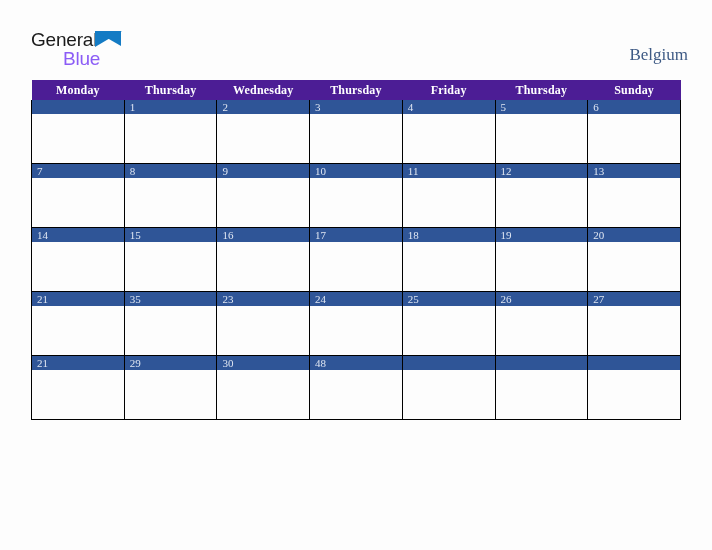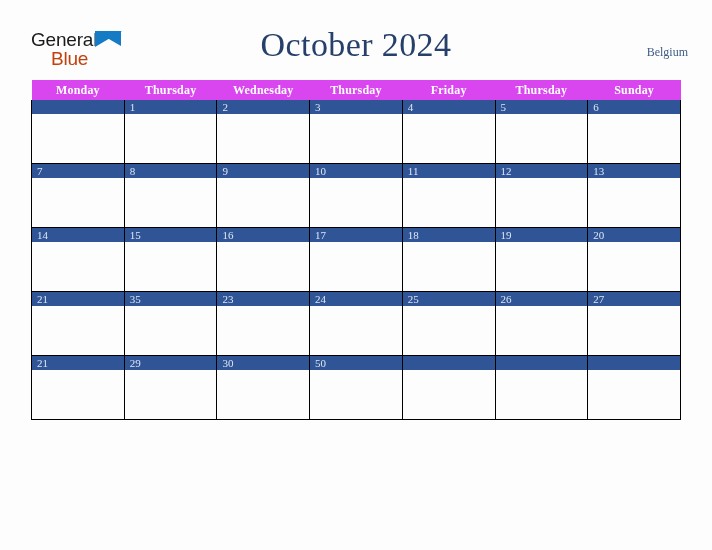--- a/index.html
+++ b/index.html
@@ -51,25 +51,25 @@
   .logo-tri {
     position: absolute;
     left: 64px;
     top: 1px;
     width: 27px;
     height: 16px;
     display: block;
   }
   .logo-row2 {
     position: absolute;
-    left: 20px;
+    left: 32px;
     top: 19px;
     font-family: "Liberation Sans", sans-serif;
     font-size: 19px;
-    color: #c2410c;
+    color: #8b5cf6;
     letter-spacing: -0.2px;
     white-space: nowrap;
   }
 
   .title {
     position: absolute;
     left: 0;
     top: 26px;
     width: 712px;
     text-align: center;
@@ -78,37 +78,37 @@
     color: #26406b;
     letter-spacing: 0.4px;
     font-weight: normal;
   }
 
   .country {
     position: absolute;
     right: 24px;
     top: 45px;
     font-family: "Liberation Serif", serif;
-    font-size: 12px;
+    font-size: 17px;
     color: #3e5a85;
     white-space: nowrap;
   }
 
   
   .calendar {
     position: absolute;
     left: 31px;
     top: 80px;
     width: 650px;
     border-collapse: collapse;
     table-layout: fixed;
   }
 
   .calendar th {
-    background: #d946ef;
+    background: #4c1d95;
     color: #ffffff;
     font-family: "Liberation Serif", serif;
     font-size: 12px;
     font-weight: bold;
     height: 20px;
     padding: 0;
     text-align: center;
     border: none;
     letter-spacing: 0.2px;
   }
@@ -149,21 +149,20 @@
 
     <div class="logo">
       <span class="logo-row1">General</span>
       <svg class="logo-tri" viewBox="0 0 27 16" aria-hidden="true">
         <polygon points="0,0 27,0 0,16" fill="#147bc4" transform="translate(0,0) scale(1,1)"></polygon>
         <polygon points="0,0 26,0 26,15" fill="#147bc4"></polygon>
       </svg>
       <span class="logo-row2">Blue</span>
     </div>
 
-    <div class="title">October 2024</div>
 
     <div class="country">Belgium</div>
 
   </div>
 
   <table class="calendar">
     <thead>
       <tr>
         <th>Monday</th>
         <th>Thursday</th>
@@ -302,21 +301,21 @@
           </td>
         <td>
             <div class="daynum-bar">29</div>
             <div class="daybody"></div>
           </td>
         <td>
             <div class="daynum-bar">30</div>
             <div class="daybody"></div>
           </td>
         <td>
-            <div class="daynum-bar">50</div>
+            <div class="daynum-bar">48</div>
             <div class="daybody"></div>
           </td>
         <td>
             <div class="daynum-bar"></div>
             <div class="daybody"></div>
           </td>
         <td>
             <div class="daynum-bar"></div>
             <div class="daybody"></div>
           </td>

